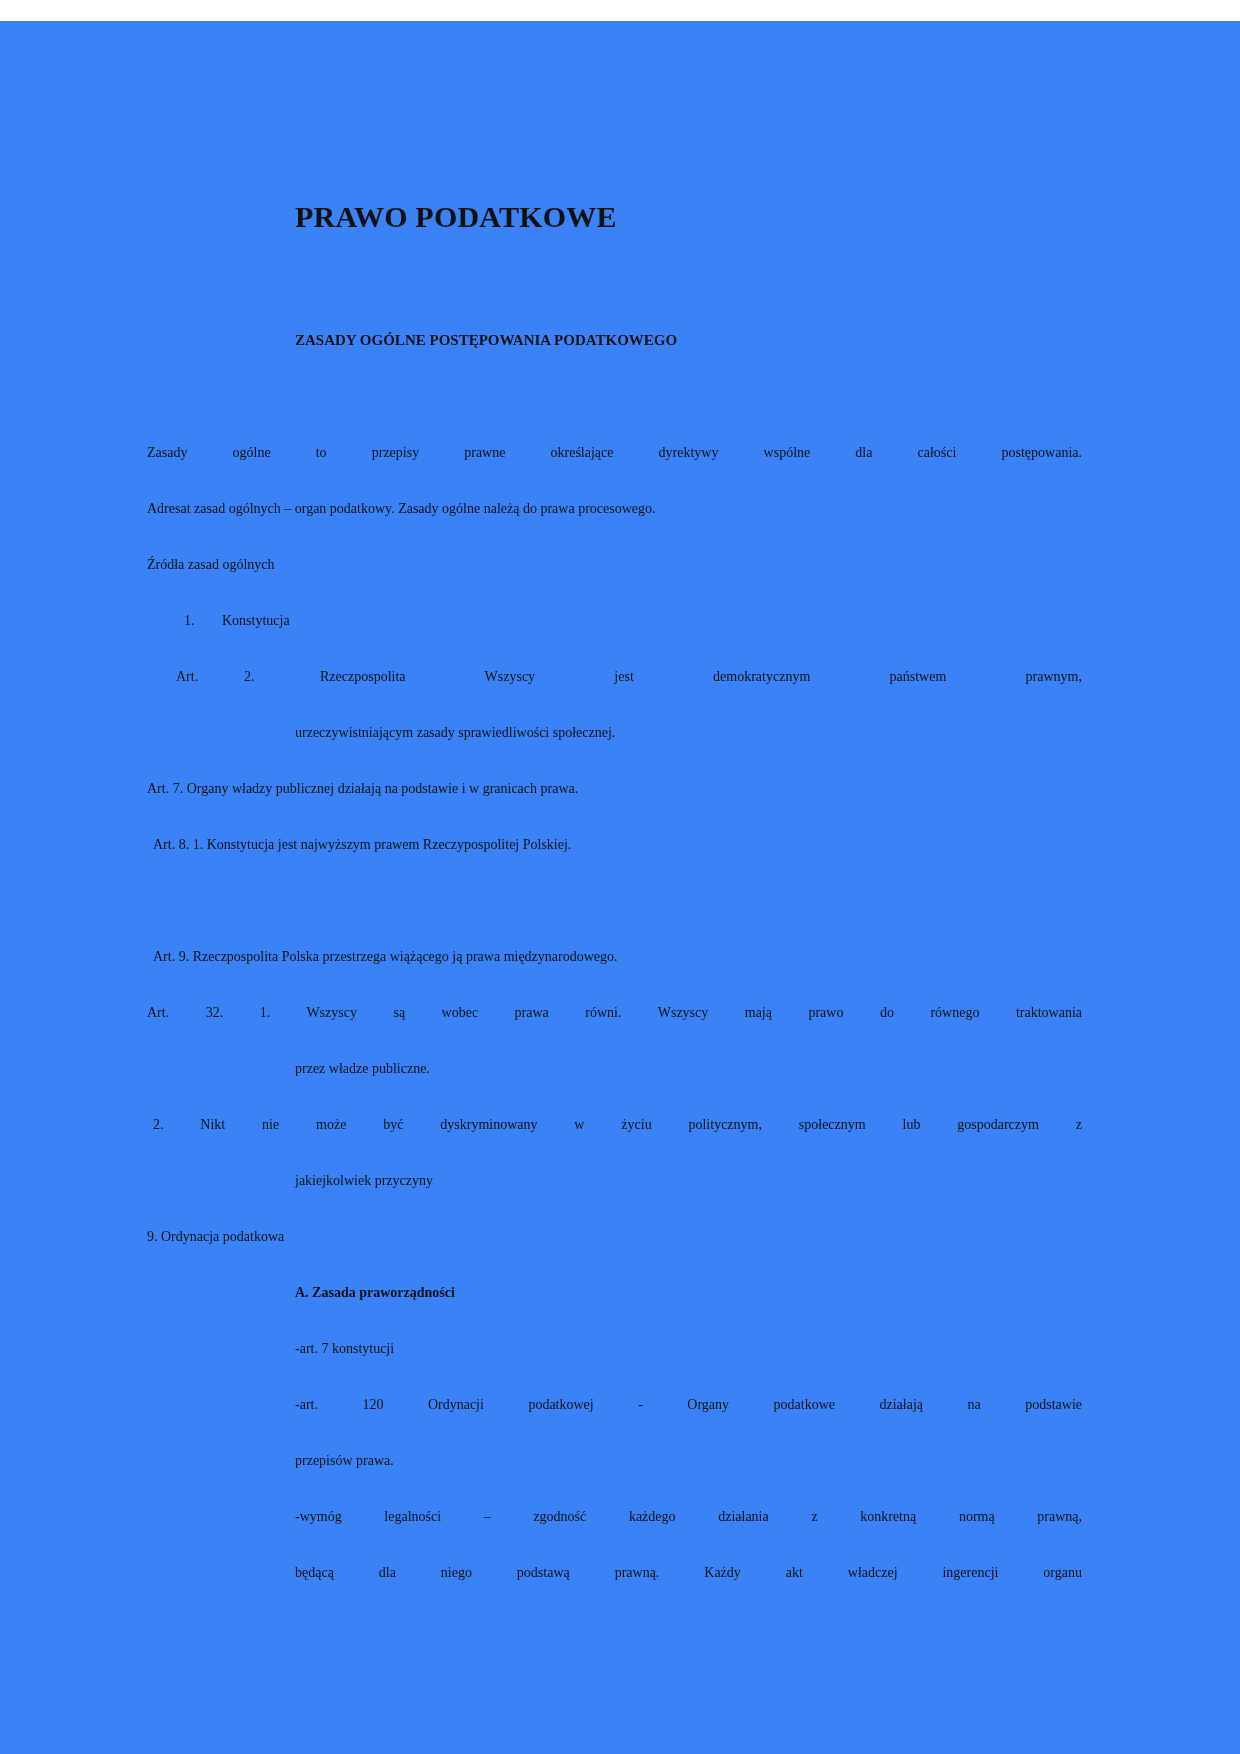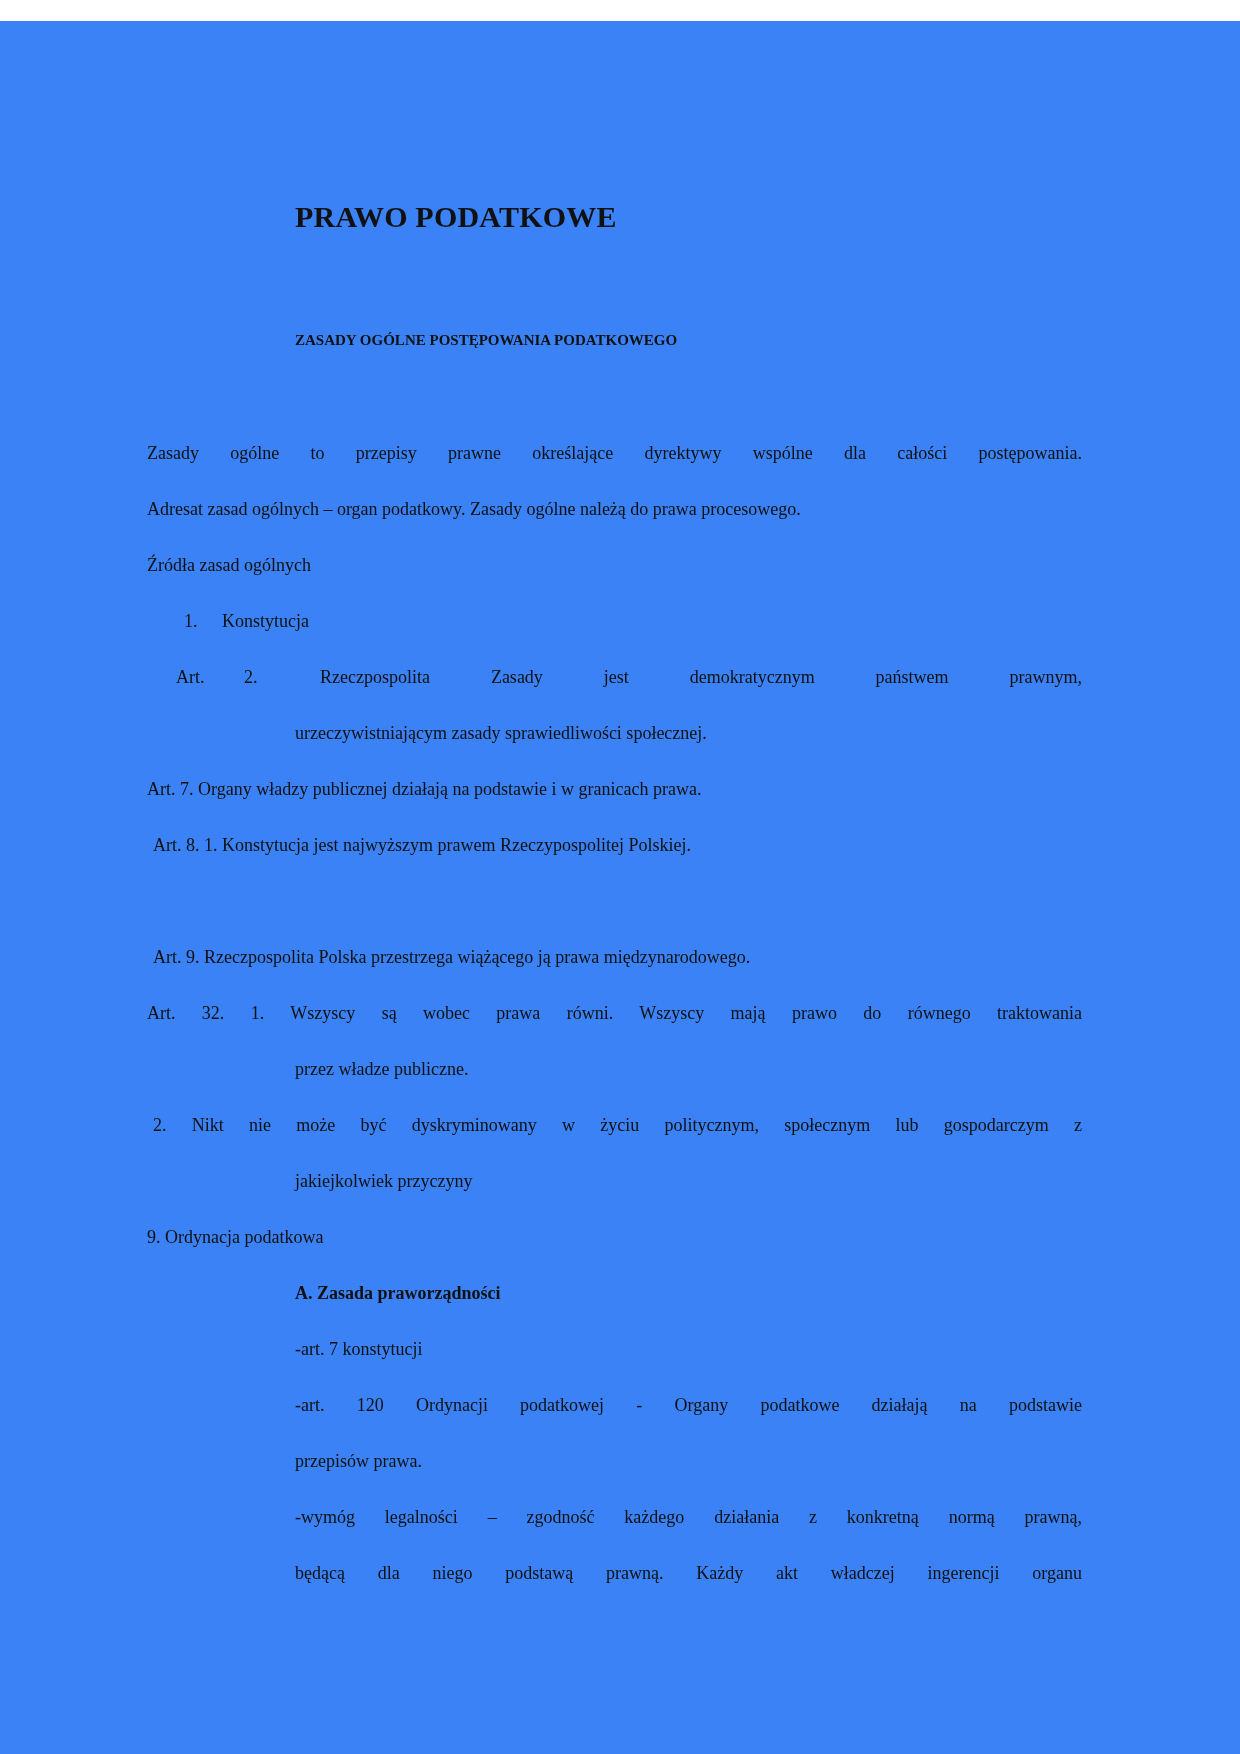--- a/index.html
+++ b/index.html
@@ -19,21 +19,21 @@
       position: absolute;
       left: 0; top: 0;
       width: 1240px;
       height: 1754px;
       background: #3b82f6;
       margin-top: 21px;
     }
     .line {
       position: absolute;
       white-space: nowrap;
-      font-size: 18px;
+      font-size: 14px;
       line-height: 26px;
     }
     .title {
       position: absolute;
       left: 295px;
       top: 178px;
       font-size: 30px;
       font-weight: bold;
       line-height: 36px;
       letter-spacing: 0.2px;
@@ -64,21 +64,21 @@
 
   <div class="line just" style="left:147px; top:419px; width:935px;">Zasady ogólne to przepisy prawne określające dyrektywy wspólne dla całości postępowania.</div>
   <div class="line" style="left:147px; top:475px;">Adresat zasad ogólnych – organ podatkowy. Zasady ogólne należą do prawa procesowego.</div>
   <div class="line" style="left:147px; top:531px;">Źródła zasad ogólnych</div>
 
   <div class="line" style="left:184px; top:587px;">1.</div>
   <div class="line" style="left:222px; top:587px;">Konstytucja</div>
 
   <div class="line" style="left:176px; top:643px;">Art.</div>
   <div class="line" style="left:244px; top:643px;">2.</div>
-  <div class="line just" style="left:320px; top:643px; width:762px;">Rzeczpospolita Zasady jest demokratycznym państwem prawnym,</div>
+  <div class="line just" style="left:320px; top:643px; width:762px;">Rzeczpospolita Wszyscy jest demokratycznym państwem prawnym,</div>
   <div class="line" style="left:295px; top:699px;">urzeczywistniającym zasady sprawiedliwości społecznej.</div>
 
   <div class="line" style="left:147px; top:755px;">Art. 7.  Organy władzy publicznej działają na podstawie i w granicach prawa.</div>
   <div class="line" style="left:153px; top:811px;">Art. 8.  1. Konstytucja jest najwyższym prawem Rzeczypospolitej Polskiej.</div>
   <div class="line" style="left:153px; top:923px;">Art. 9.  Rzeczpospolita Polska przestrzega wiążącego ją prawa międzynarodowego.</div>
 
   <div class="line just" style="left:147px; top:979px; width:935px;">Art. 32.  1. Wszyscy są wobec prawa równi. Wszyscy mają prawo do równego traktowania</div>
   <div class="line" style="left:295px; top:1035px;">przez władze publiczne.</div>
 
   <div class="line just" style="left:153px; top:1091px; width:929px;">2. Nikt nie może być dyskryminowany w życiu politycznym, społecznym lub gospodarczym z</div>

